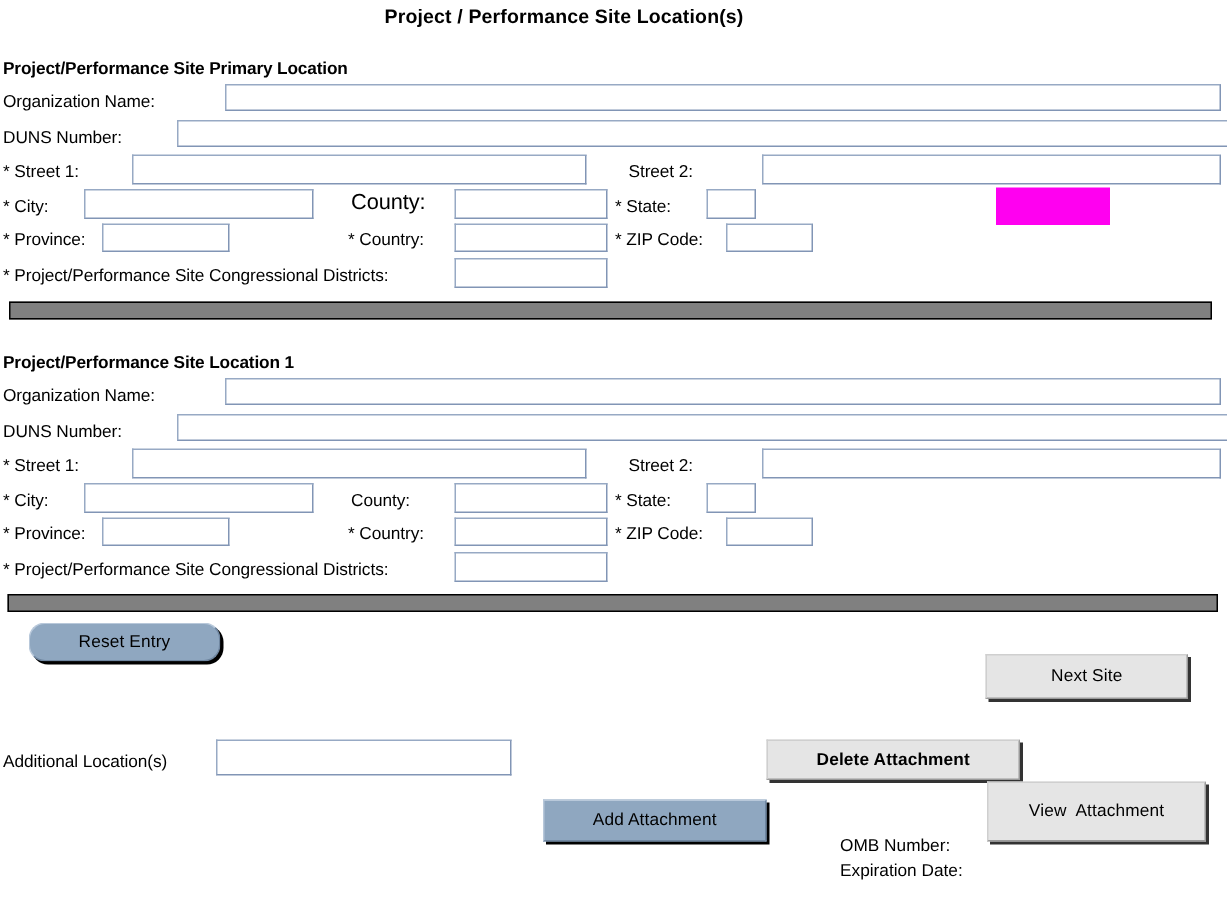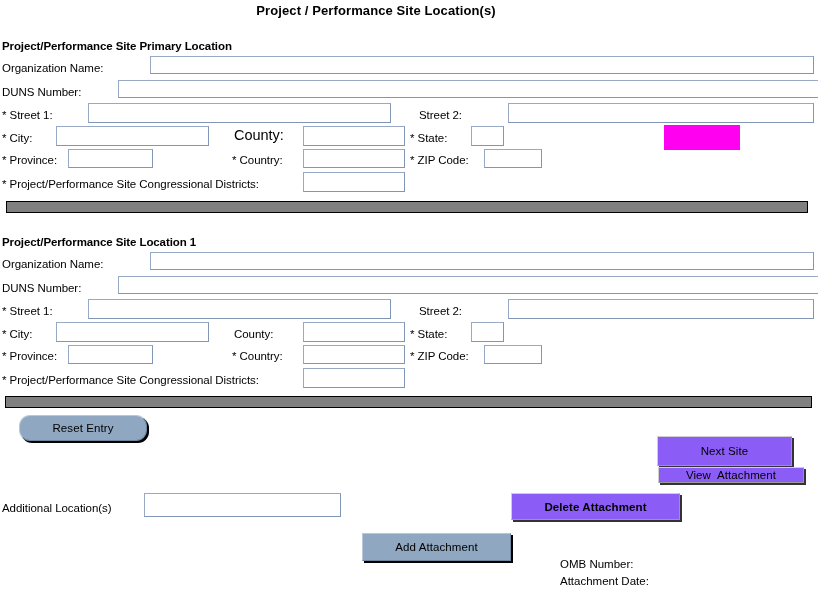--- a/index.html
+++ b/index.html
@@ -101,21 +101,21 @@
   
   .btn-filled {
     background: #8fa7c0;
     border: 1px solid #6f86a0;
     border-top-color: #b8c8da;
     border-left-color: #b8c8da;
     box-shadow: 2px 2px 0 0 #000000;
   }
   
   .btn-plain {
-    background: #8b5cf6;
+    background: #e5e5e5;
     border: 1px solid #9a9a9a;
     border-top-color: #cfcfcf;
     border-left-color: #cfcfcf;
     box-shadow: 2px 2px 0 0 #333333;
   }
 
   
   .omb {
     position: absolute;
     font-size: 11.5px;
@@ -209,18 +209,18 @@
 
   <div class="btn btn-plain" style="left:657px; top:436px; width:135px; height:30px;">Next Site</div>
 
   <div class="lbl" style="left:2px; top:502px;">Additional Location(s)</div>
   <input class="fld" style="left: 144px; top: 493px; width: 197px; height: 24px;" value="">
 
   <div class="btn btn-filled" style="left:362px; top:494px; width:149px; height:28px;margin-top:39px;">Add Attachment</div>
 
   <div class="btn btn-plain" style="left:511px; top:493px; width:169px; height:27px;font-weight:bold;">Delete Attachment</div>
 
-  <div class="btn btn-plain" style="left:658px; top:467px; width:146px; height:16px;">View  Attachment</div>
+  <div class="btn btn-plain" style="left:658px; top:521px; width:146px; height:40px;">View  Attachment</div>
 
   <div class="omb" style="left:560px; top:558px; width:190px;">OMB Number:</div>
-  <div class="omb" style="left:560px; top:575px; width:190px;">Attachment Date:</div>
+  <div class="omb" style="left:560px; top:575px; width:190px;">Expiration Date:</div>
 
 </div>
 
 </body></html>

